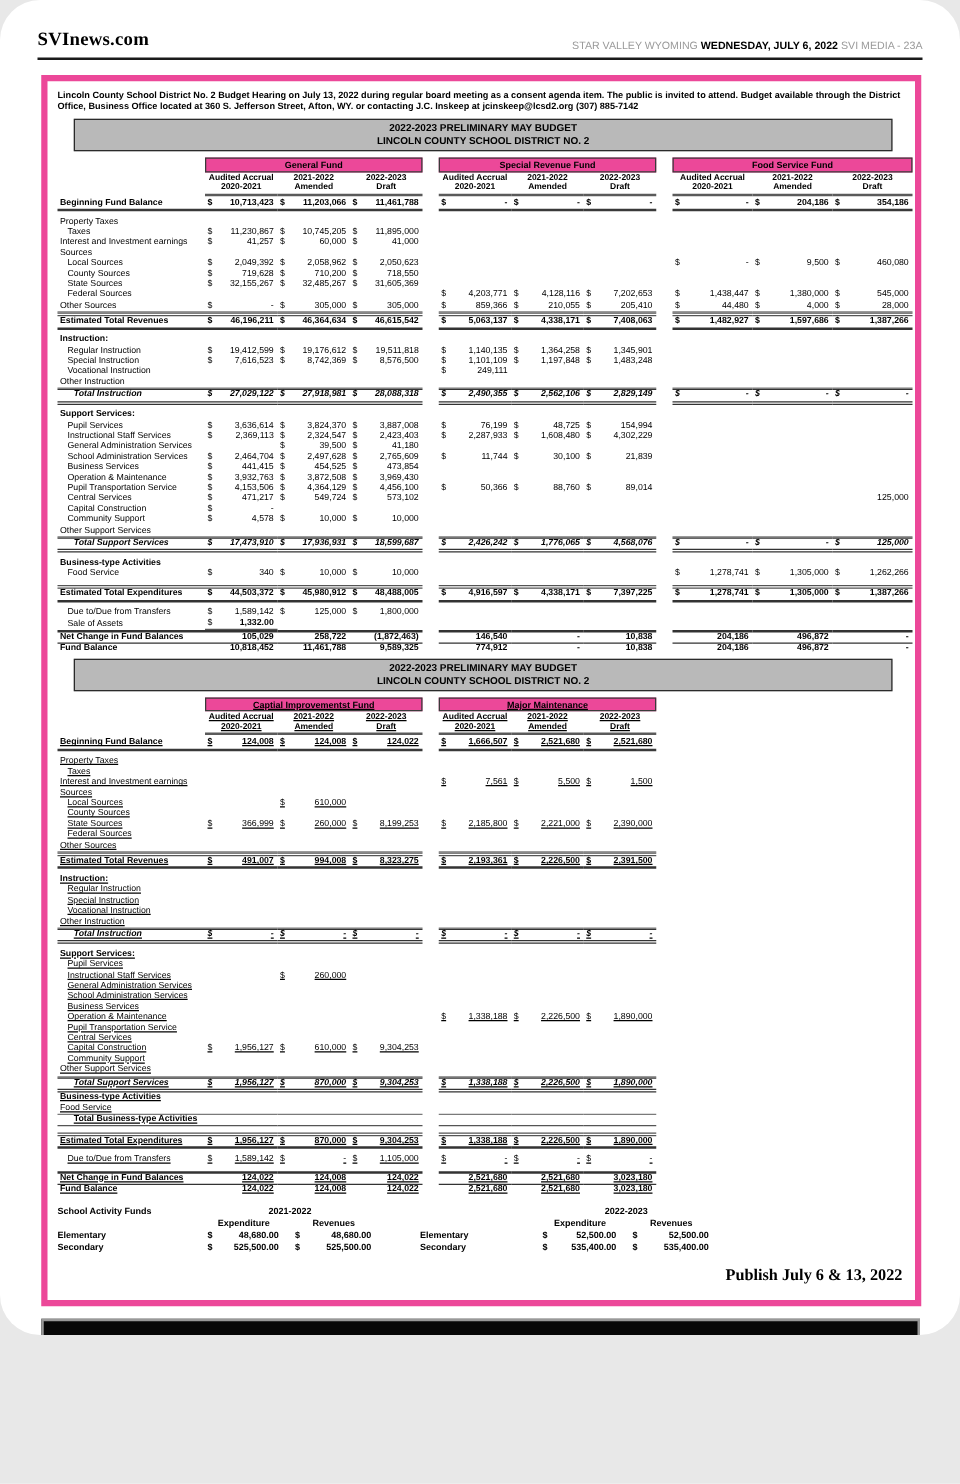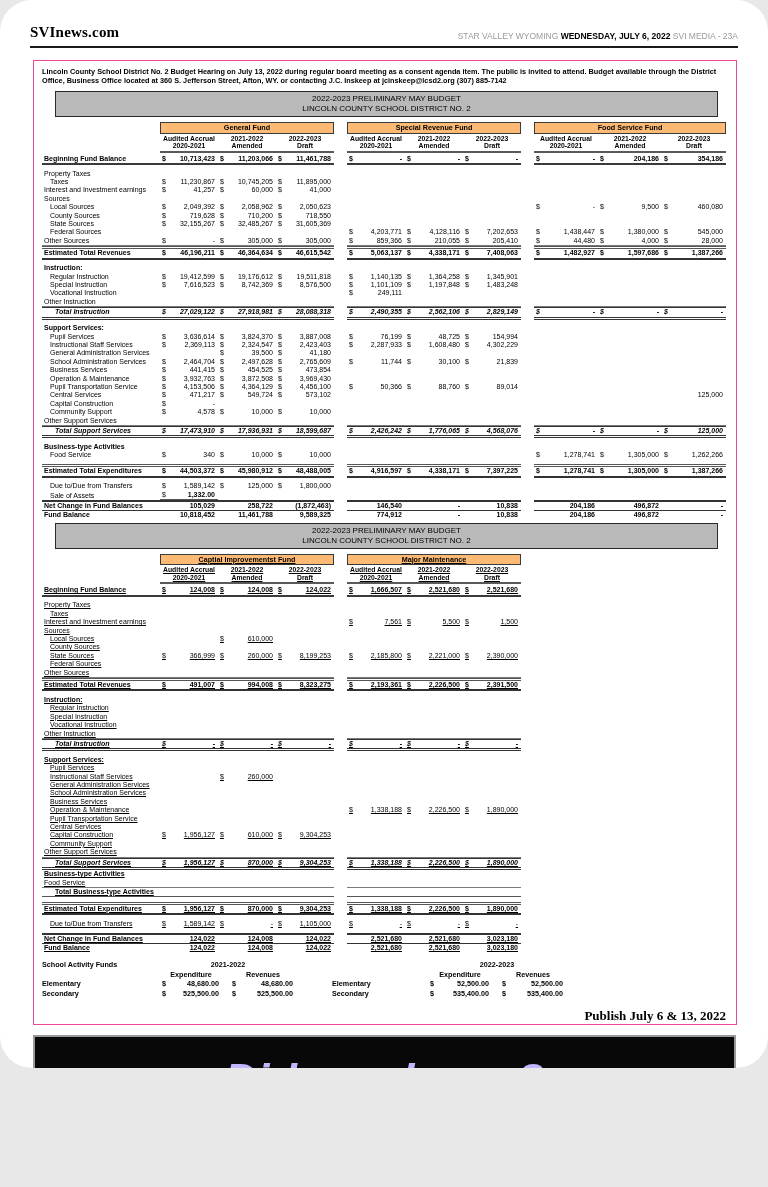--- a/index.html
+++ b/index.html
@@ -4,30 +4,30 @@
 <style>
   html,body{margin:0;padding:0;background:#e8e8e8;}
   .page{width:768px;height:1068px;background:#fff;position:relative;font-family:"Liberation Sans",sans-serif;color:#000;overflow:hidden;border-radius:32px;}
   
   .masthead{display:flex;justify-content:space-between;align-items:flex-end;margin:24px 30px 0 30px;padding-bottom:5px;border-bottom:2px solid #1a1a1a;}
   .brand{font-family:"Liberation Serif",serif;font-weight:bold;font-size:15px;letter-spacing:.2px;}
   .mast-right{font-size:8.5px;}
   .mast-right .gray{color:#9a9a9a;}
   .mast-right .date{color:#000;font-weight:bold;}
   
-  .notice-box{margin:12px 31px 0 33px;border:1px solid #ec4899;padding:4px 0 0 0;}
+  .notice-box{margin:12px 31px 0 33px;border:5px solid #ec4899;padding:4px 0 12px 0;}
   .notice{font-size:7.3px;font-weight:bold;line-height:9px;padding:2px 8px 3px 8px;}
-  .tbar{background:#b9b9b9;border:1px solid #2a2a2a;margin:3px 18px 5px 21px;text-align:center;font-weight:normal;font-size:8px;line-height:10px;padding:2px 0;}
+  .tbar{background:#b9b9b9;border:1px solid #2a2a2a;margin:3px 18px 5px 21px;text-align:center;font-weight:bold;font-size:8px;line-height:10px;padding:2px 0;}
   
   .ftable{margin:2px 6px 0 8px;font-size:7px;}
   .frow{display:grid;align-items:end;min-height:8.3px;line-height:8.4px;}
   .t1 .frow{grid-template-columns:118px 58px 58px 58px 13px 58px 58px 58px 13px 64px 64px 64px;}
   .t2 .frow{grid-template-columns:118px 58px 58px 58px 13px 58px 58px 58px 1fr;text-decoration:underline;}
   .hdr{margin-bottom:1px;}
-  .gbar{grid-column:span 3;background:#fdba74;border:1px solid #3a3a3a;text-align:center;font-weight:bold;font-size:7.2px;line-height:9.5px;}
+  .gbar{grid-column:span 3;background:#ec4899;border:1px solid #3a3a3a;text-align:center;font-weight:bold;font-size:7.2px;line-height:9.5px;}
   .sub{margin-bottom:2px;}
   .sub .sh{text-align:center;font-weight:bold;font-size:6.8px;line-height:7.6px;border-bottom:2px solid #5a5a5a;padding-bottom:1px;}
   .lab{white-space:nowrap;padding-left:2px;}
   .c{display:flex;align-items:flex-end;padding:0 3px 0 2px;min-height:8.3px;}
   .ds{text-align:left;}
   .vv{margin-left:auto;}
   .sp{height:4.5px;}
   
   .item .lab{padding-left:8px;}
   .head .lab,.head .c{font-weight:bold;}

